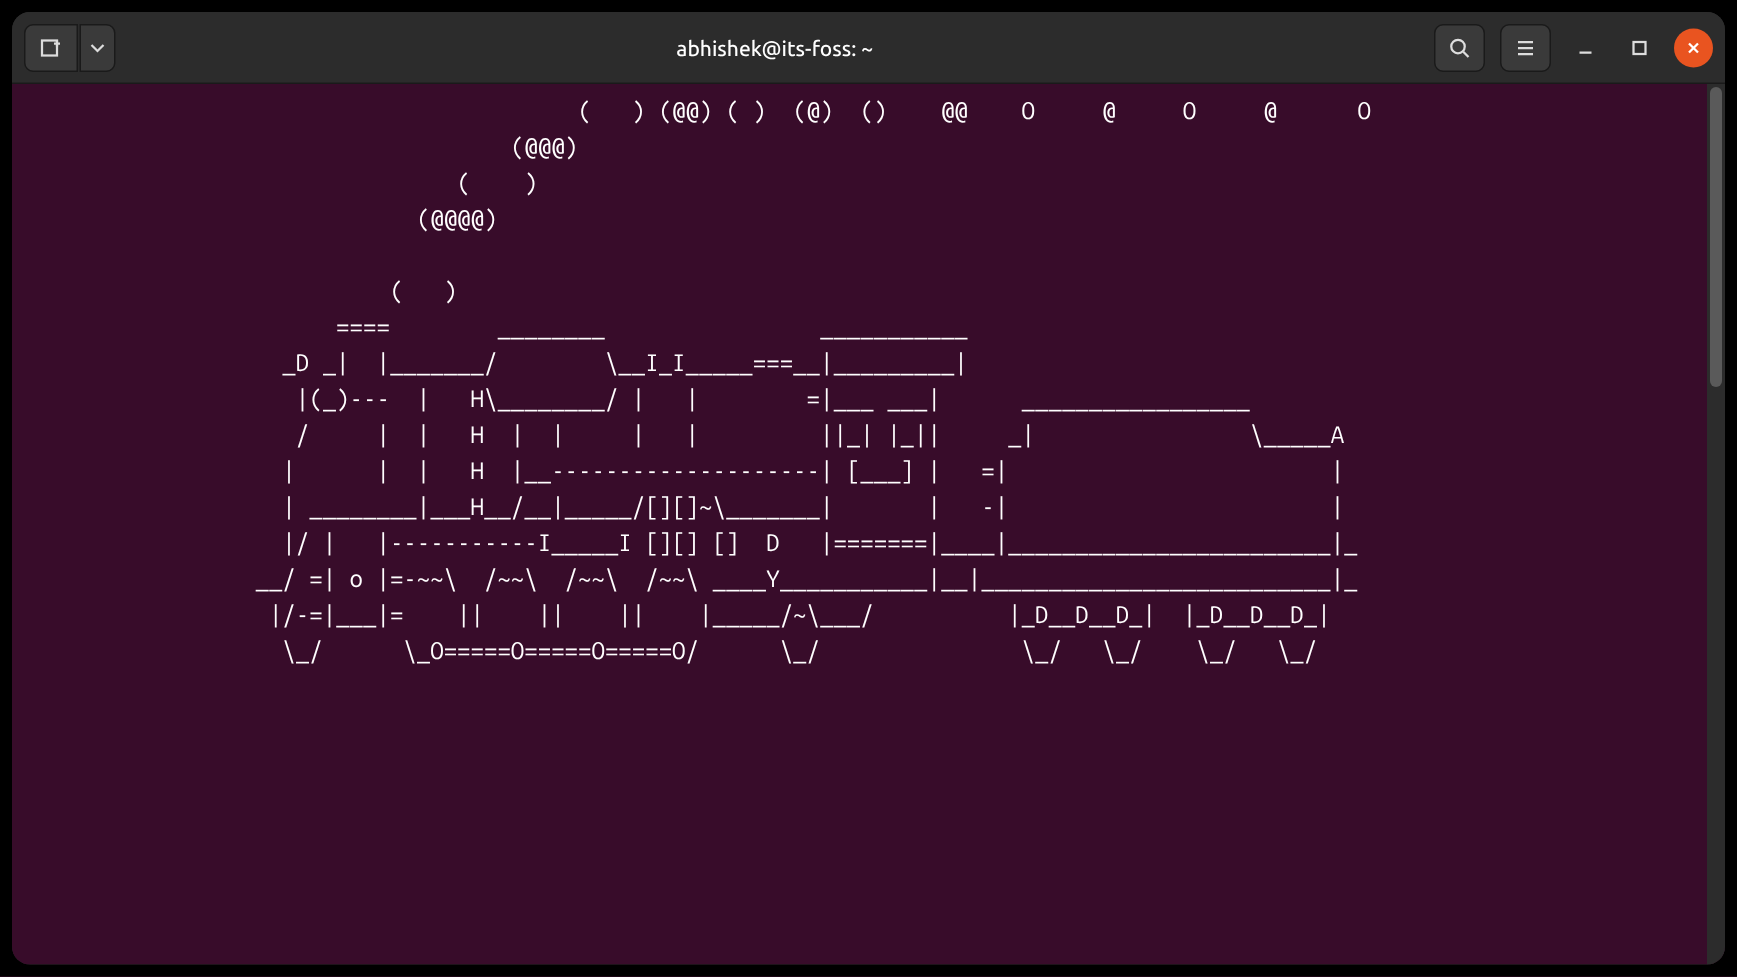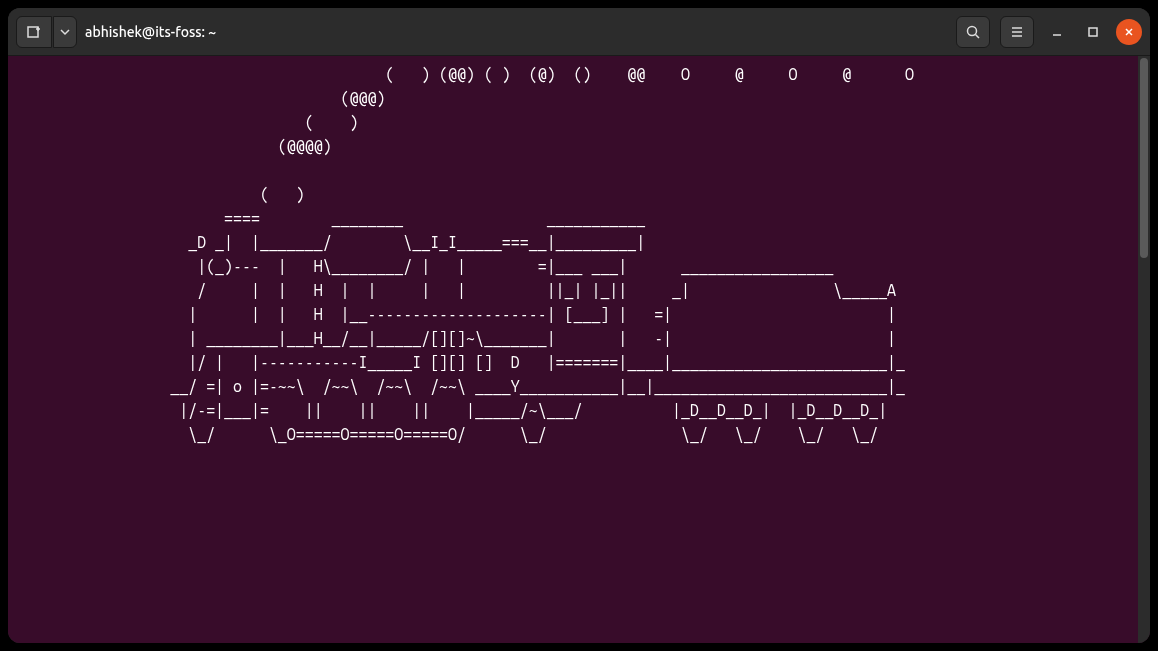--- a/index.html
+++ b/index.html
@@ -52,20 +52,21 @@
     .btn-newtab {
       width: 36px;
       border-radius: 6px 0 0 6px;
     }
     .btn-dropdown {
       width: 24px;
       border-radius: 0 6px 6px 0;
     }
     .titlebar-title {
       flex: 1;
+      text-align: center;
       color: #ffffff;
       font-size: 14px;
       font-weight: 500;
     }
     .titlebar-right {
       display: flex;
       gap: 10px;
       align-items: center;
     }
     .btn-square {

